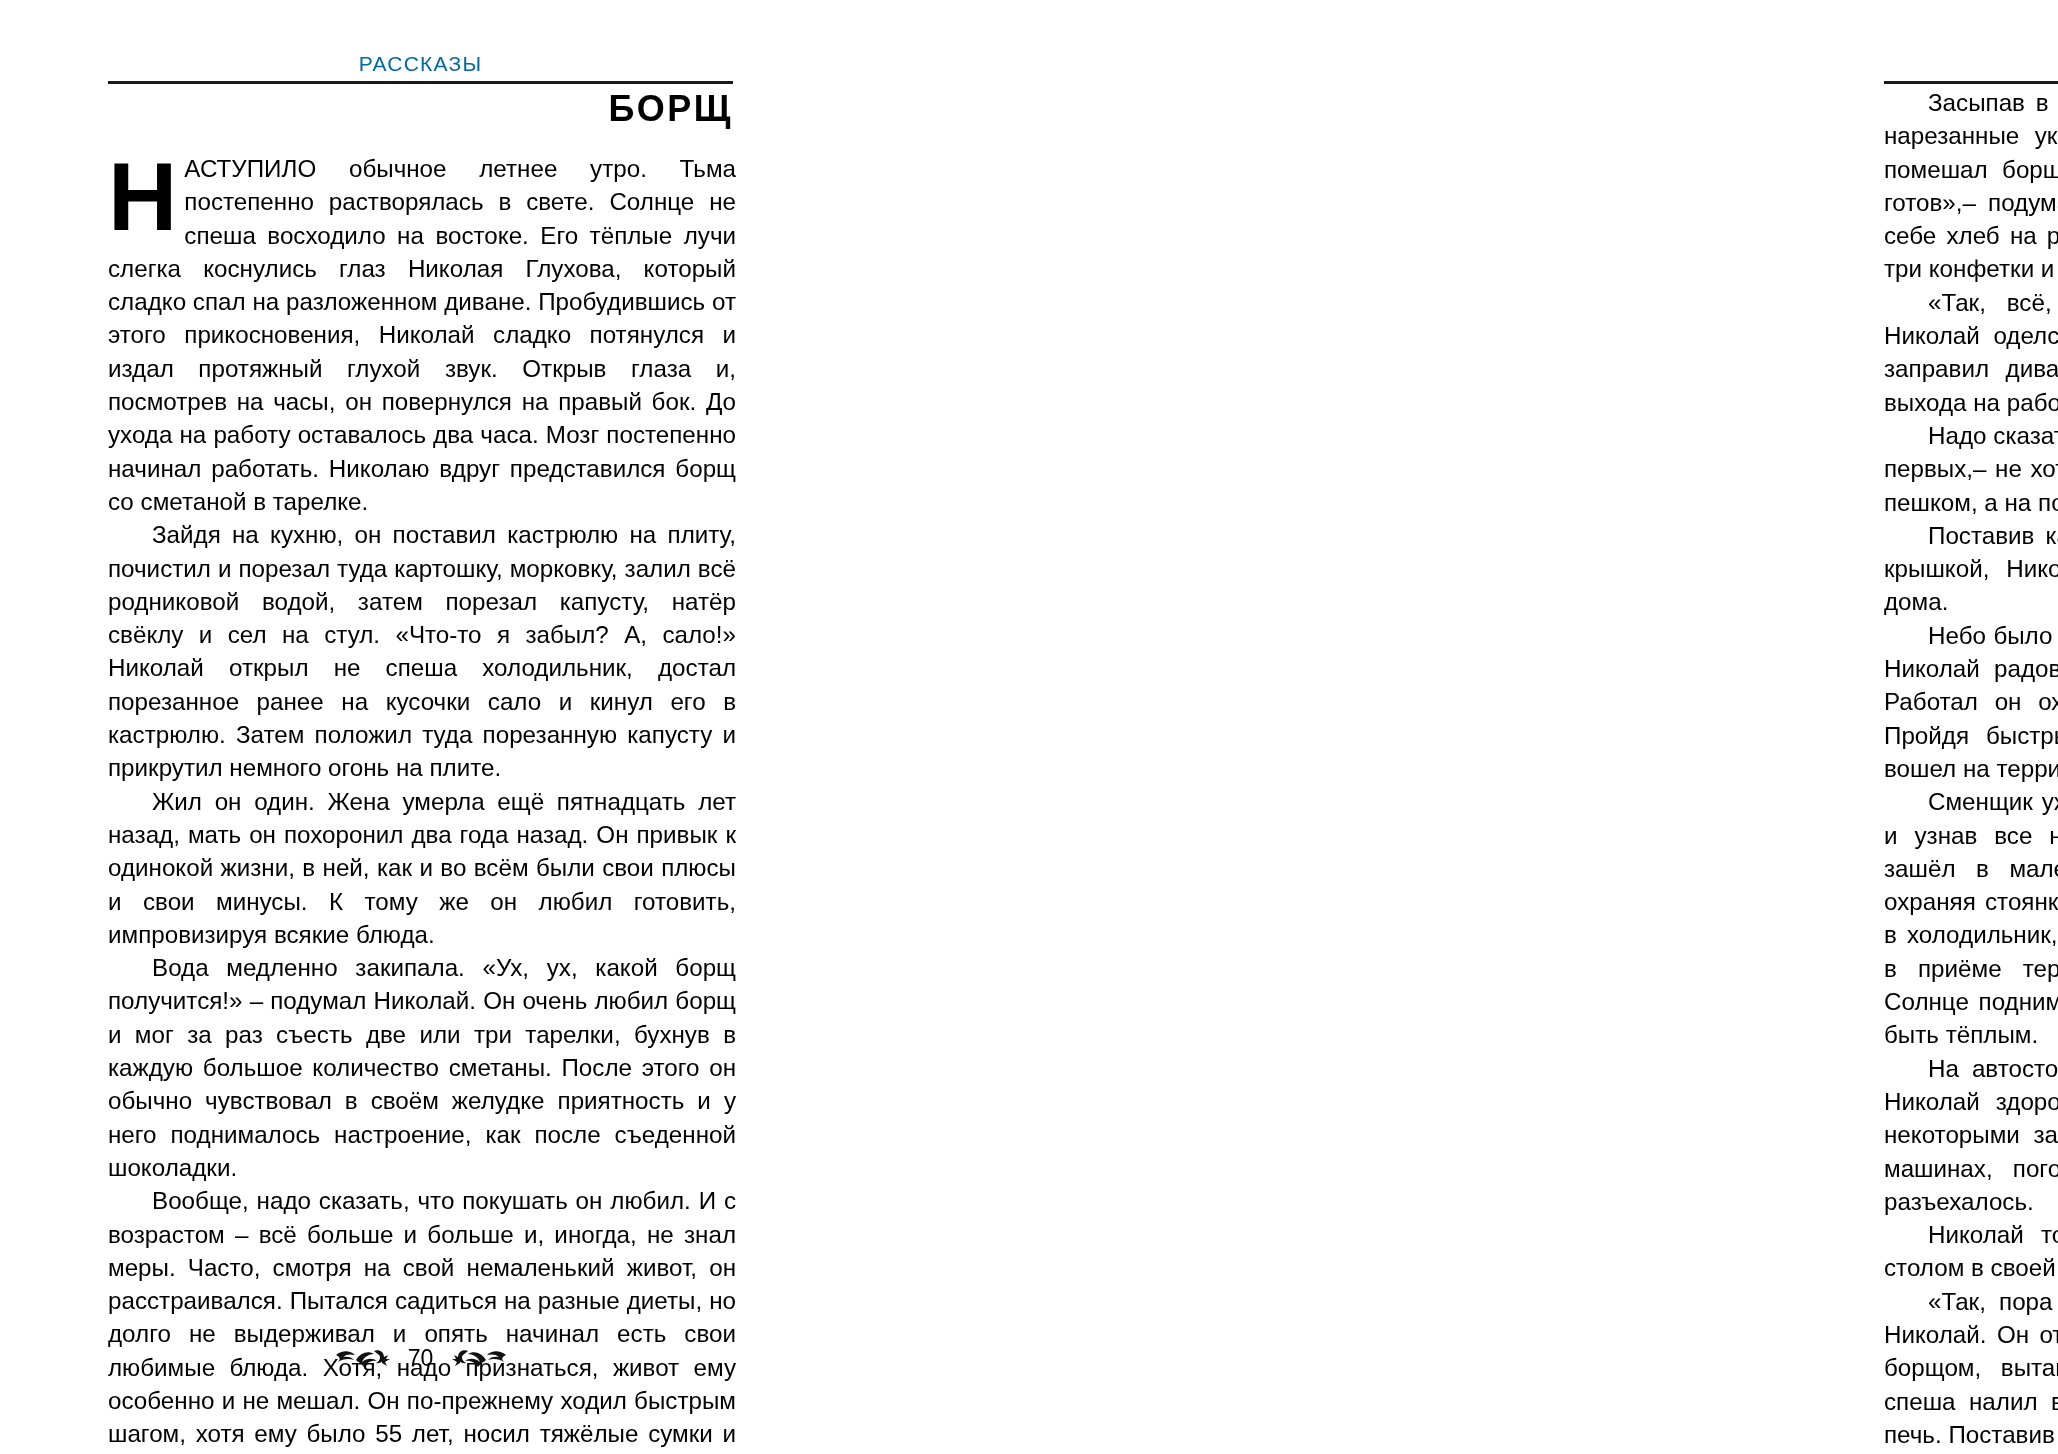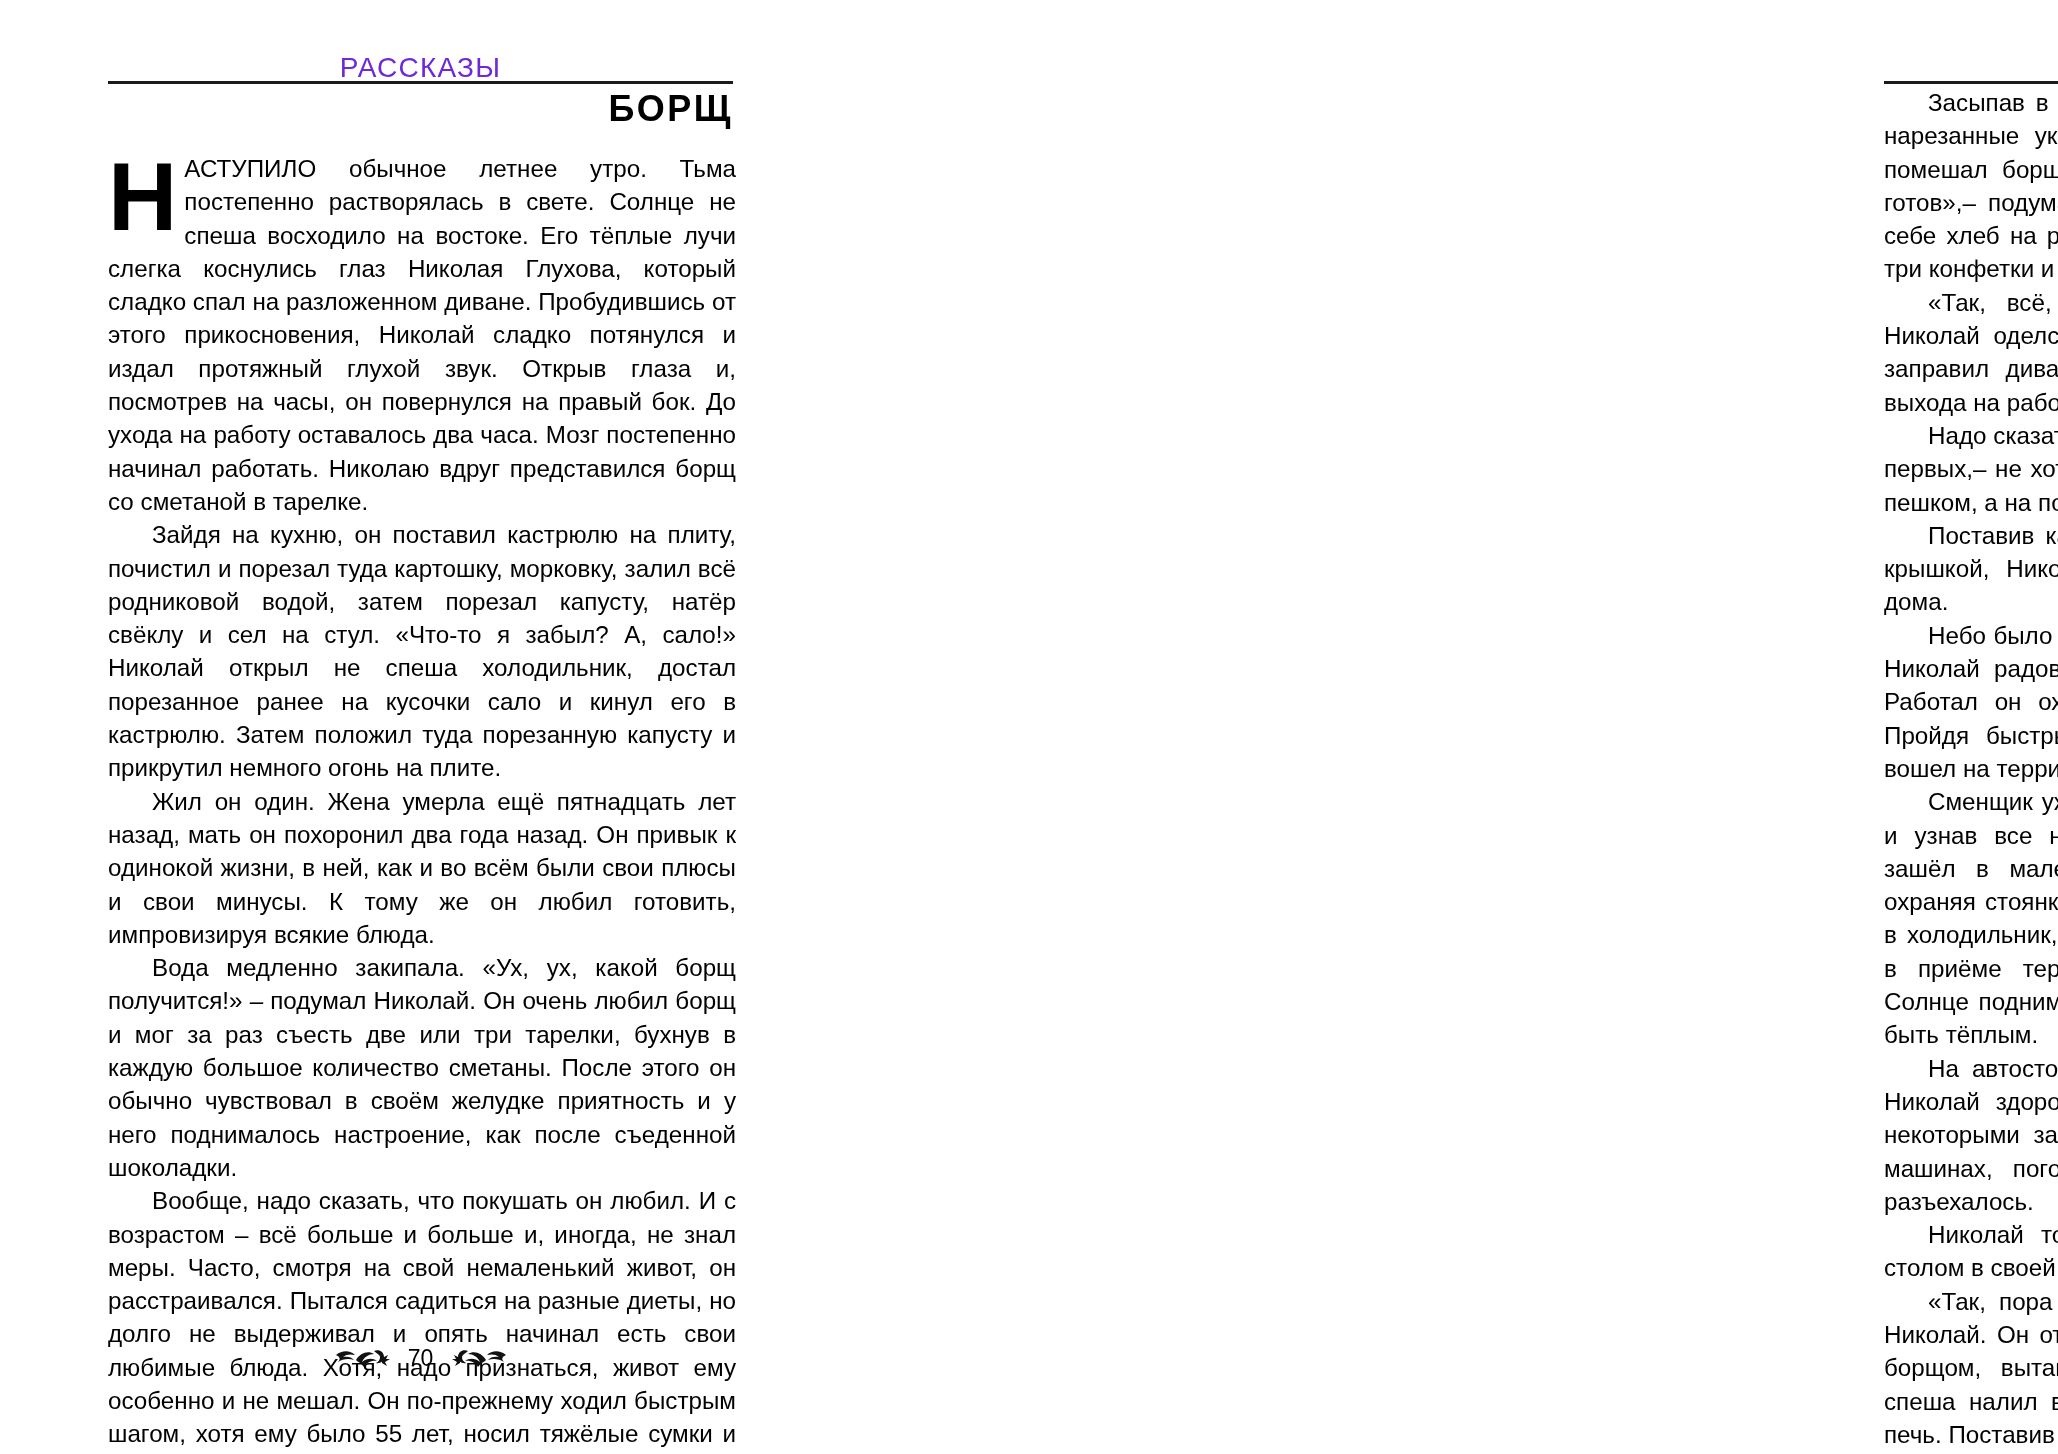--- a/index.html
+++ b/index.html
@@ -26,24 +26,24 @@
     height: 1454px;
     box-sizing: border-box;
   }
   .page-left  { padding: 0 0 0 0; }
   .page-right { padding: 0 0 0 0; }
 
   
   .runhead {
     position: absolute;
     top: 52px;
-    font-size: 28px;
+    font-size: 21px;
     letter-spacing: 1.2px;
     text-align: center;
-    color: #6d28d9;
+    color: #0369a1;
   }
   .page-left .runhead  { left: 108px; width: 625px; }
   .page-right .runhead { left: 855px; width: 625px; }
 
   .runrule {
     position: absolute;
     top: 81px;
     height: 3px;
     background: #1a1a1a;
   }

